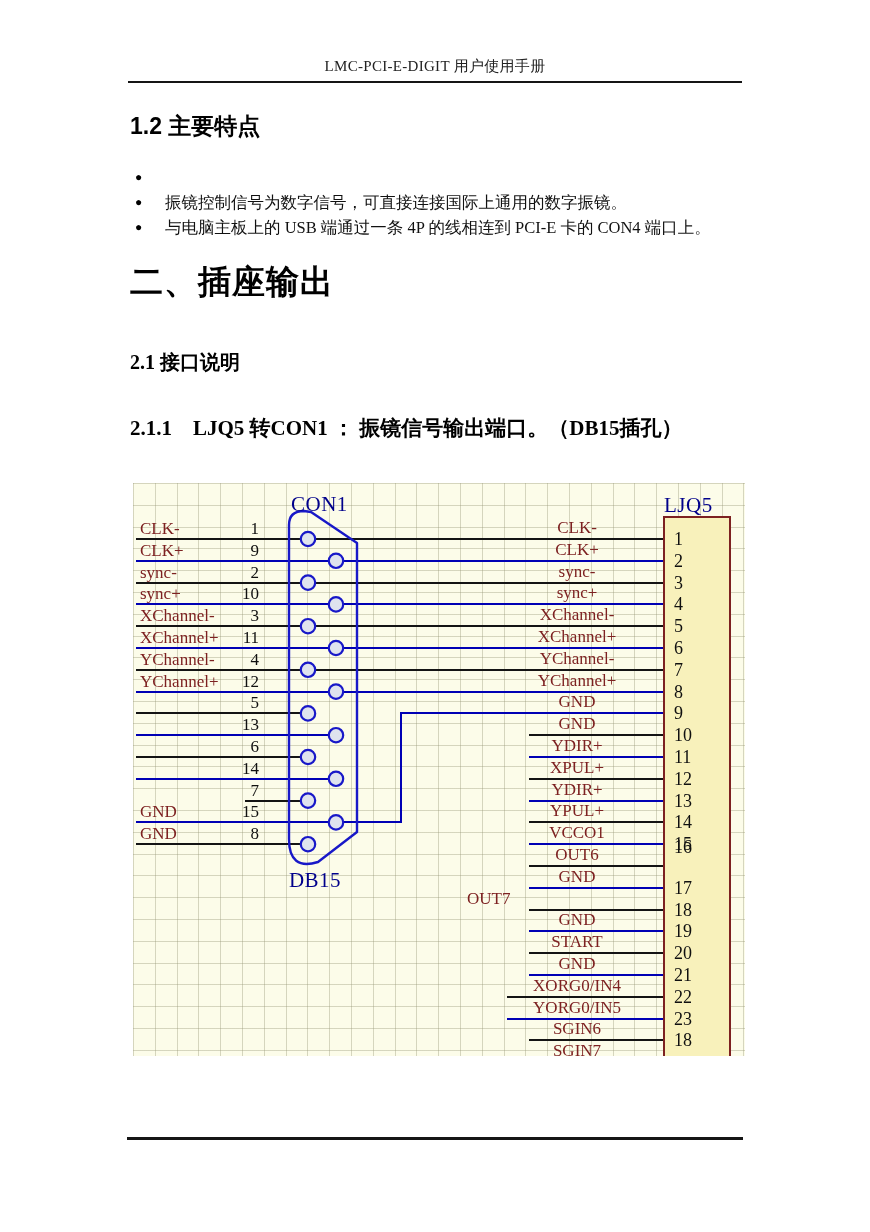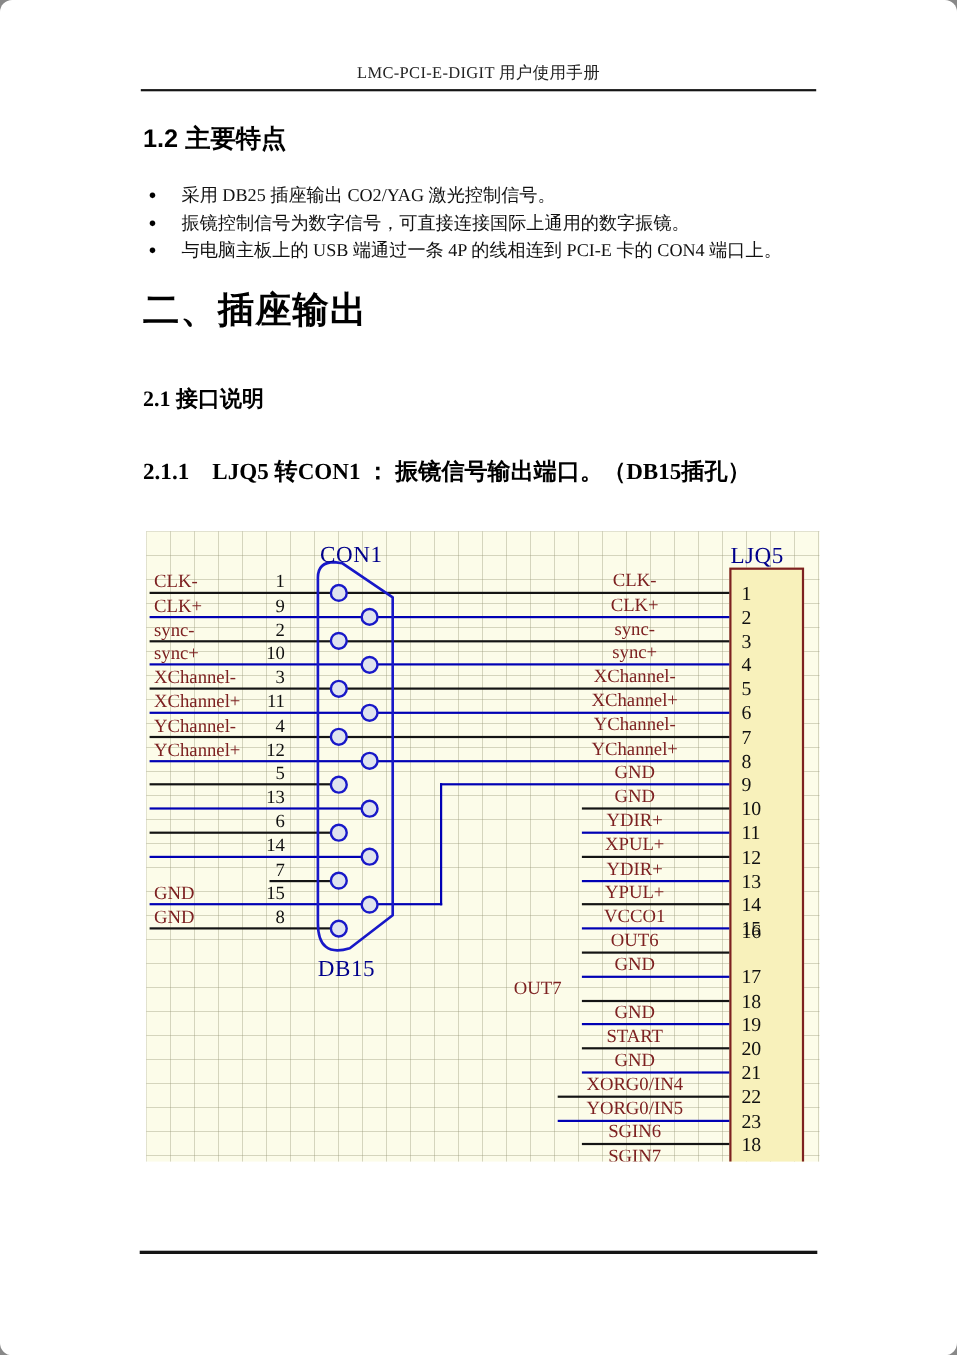--- a/index.html
+++ b/index.html
@@ -1,19 +1,19 @@
 <!DOCTYPE html>
 <html><head>
 <meta charset="utf-8">
 <style>
   html,body{margin:0;padding:0;background:#888;}
   .page{
     position:relative; width:870px; height:1232px; background:#ffffff;
     font-family:"Liberation Serif","DejaVu Serif",serif; color:#111;
-    overflow:hidden; margin:0 auto;border-radius:11px;
+    overflow:hidden; margin:0 auto;
   }
   .hdr-title{position:absolute; top:57px; left:0; width:870px; text-align:center;
     font-size:15px; letter-spacing:.3px; color:#222;}
   .hdr-rule{position:absolute; top:81px; left:128px; width:614px; height:2px; background:#151515;}
   .h12{position:absolute; top:111px; left:130px; font-family:"Liberation Sans","DejaVu Sans",sans-serif;
     font-weight:bold; font-size:23px; color:#000;}
   .bullets{position:absolute; top:165px; left:135px; width:620px;}
   .bullet-row{display:flex; align-items:flex-start; font-size:16.5px; line-height:25px; color:#111;}
   .bullet-dot{width:30px; font-size:12px; line-height:25px; color:#000;}
   .h2big{position:absolute; top:260px; left:130px; font-weight:bold; font-size:33px; color:#000; letter-spacing:1px;}
@@ -48,21 +48,20 @@
 <div class="page">
 
   <div class="hdr-title">LMC-PCI-E-DIGIT 用户使用手册</div>
   <div class="hdr-rule"></div>
 
   <div class="h12">1.2 主要特点</div>
 
   <div class="bullets" id="bullets">
       <div class="bullet-row">
         <span class="bullet-dot">●</span>
-        <span>采用 DB25 插座输出 CO2/YAG 激光控制信号。</span>
       </div>
       <div class="bullet-row">
         <span class="bullet-dot">●</span>
         <span>振镜控制信号为数字信号，可直接连接国际上通用的数字振镜。</span>
       </div>
       <div class="bullet-row">
         <span class="bullet-dot">●</span>
         <span>与电脑主板上的 USB 端通过一条 4P 的线相连到 PCI-E 卡的 CON4 端口上。</span>
       </div>
     </div>

